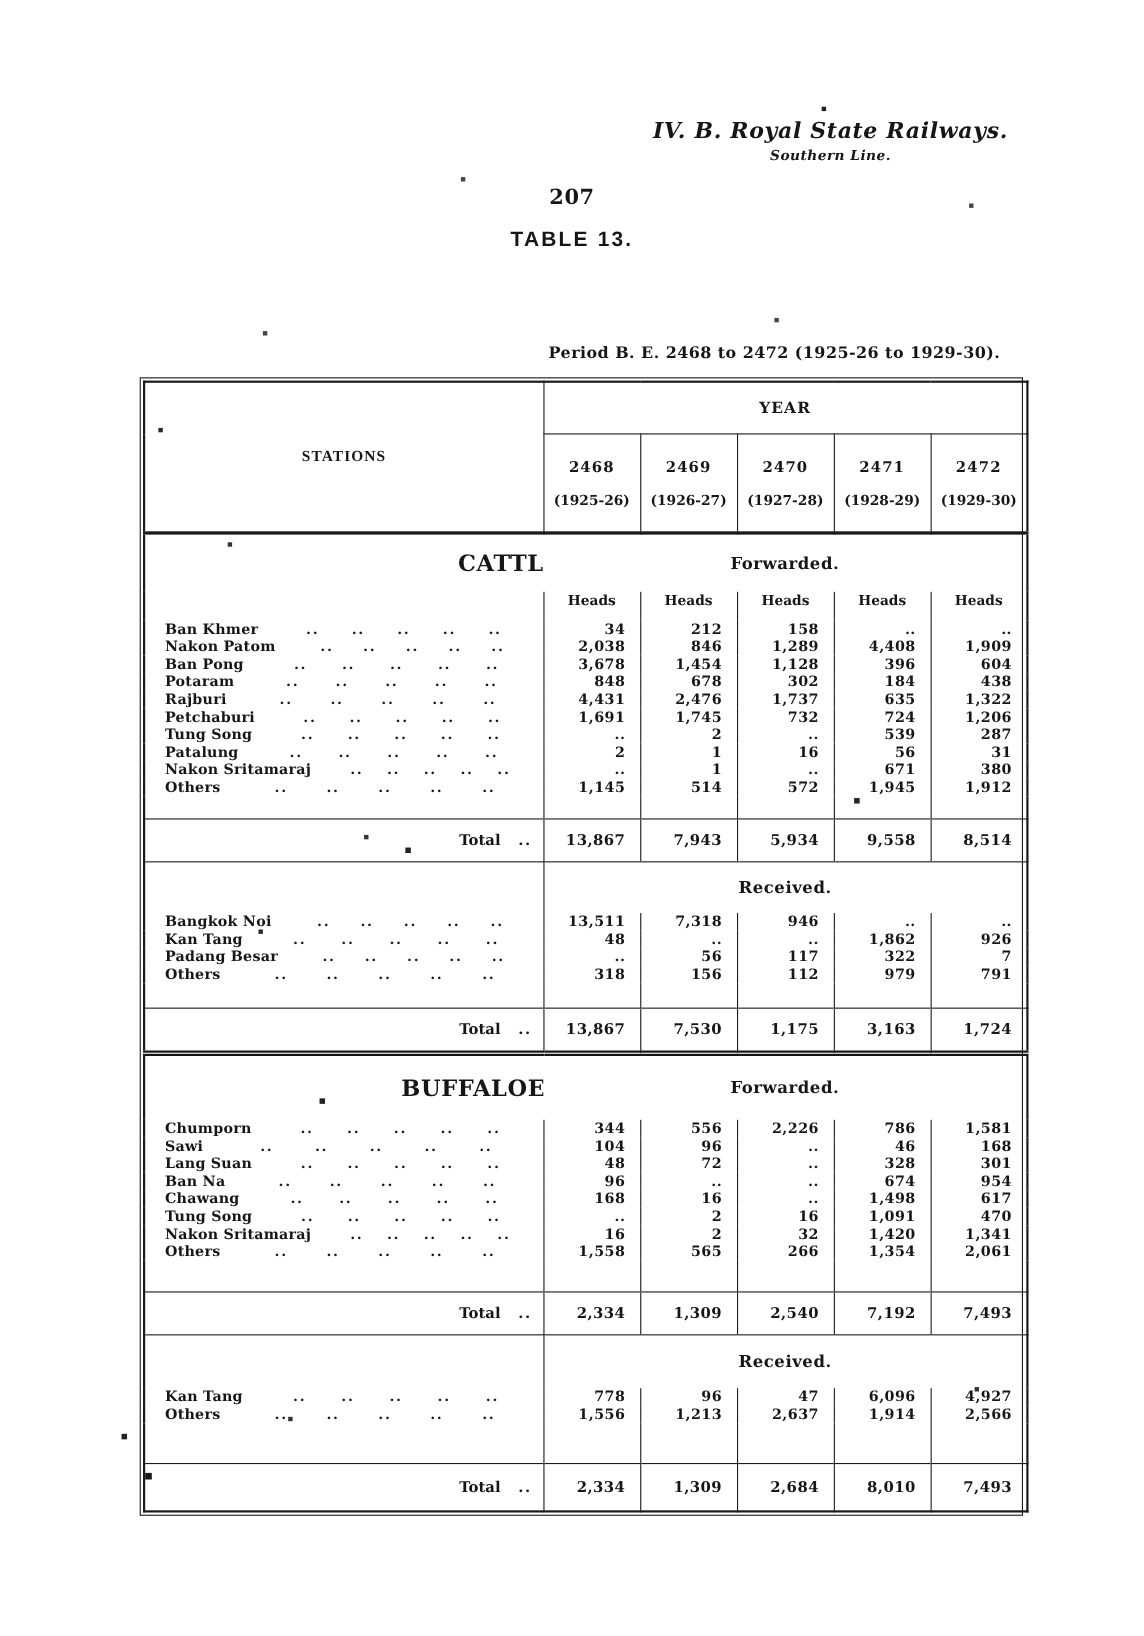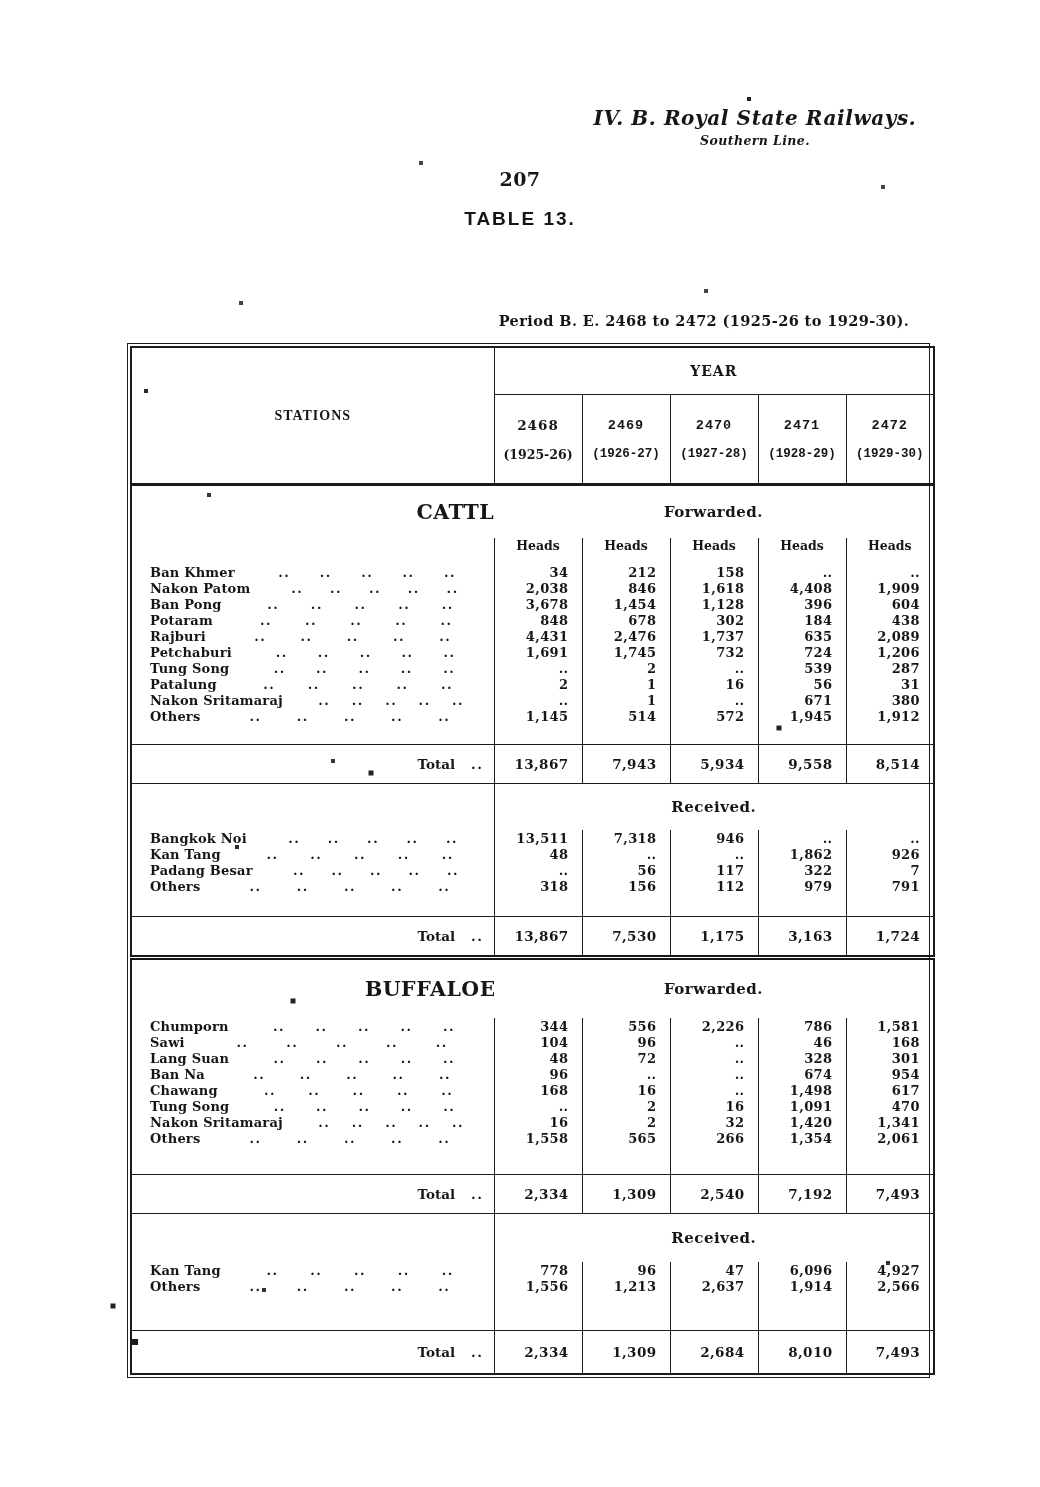--- a/index.html
+++ b/index.html
@@ -24,21 +24,21 @@
     position:absolute; left:127px; top:343px; width:803px;
     border:1px solid #1a1a1a; padding:2px; box-sizing:border-box; background:#fff;
   }
   table{width:100%; border:2px solid #1a1a1a; border-collapse:collapse; table-layout:fixed;}
   th,td{padding:0; margin:0; font-family:"DejaVu Serif", serif; color:#161616; overflow:hidden;}
   
   thead th{font-size:14px; font-weight:700; letter-spacing:1px;}
   th.stations-head{border-right:1.5px solid #1a1a1a; height:46px;font-family:Liberation Serif, serif;}
   th.year-head{border-bottom:1.5px solid #1a1a1a; height:46px;margin-left:20px;}
   tr.yearrow th{height:88px; vertical-align:middle; text-align:center;}
-  tr.yearrow th + th{border-left:1.5px solid #1a1a1a;font-family:Liberation Mono, monospace;}
+  tr.yearrow th + th{border-left:1.5px solid #1a1a1a;}
   tr.yearrow .be{font-size:13.5px; font-weight:700;}
   tr.yearrow .ad{font-size:12.5px; font-weight:700; margin-top:14px; letter-spacing:0;}
   thead{border-bottom:3px solid #1a1a1a;}
   
   td.num, td.numcol, td.heads-cell{border-left:1.5px solid #1a1a1a;}
   td.station-cell, td.blank-cell, td.total-cell, td.sp-first{border-right:1.5px solid #1a1a1a;}
   .species-row td{height:52px; vertical-align:middle;}
   tbody[data-section="2"] .species-row td{height:58px; border-top:5px double #161616;}
   .species-cell{text-align:right; font-size:20.5px; font-weight:700; letter-spacing:0.5px; border-right:none !important;}
   .species-text{position:relative; left:24px; white-space:nowrap;}
@@ -170,21 +170,21 @@
                   <span class="dots">..</span>
                   <span class="dots">..</span>
                   <span class="dots">..</span>
                   <span class="dots">..</span>
                   <span class="dots">..</span>
                 </span>
               </span>
             </td>
             <td class="num">2,038</td>
             <td class="num">846</td>
-            <td class="num">1,618</td>
+            <td class="num">1,289</td>
             <td class="num">4,408</td>
             <td class="num">1,909</td>
           </tr>
           <tr class="data-row">
             <td class="station-cell">
               <span class="station-inner">
                 <span class="station-name">Ban Pong</span>
                 <span class="leaders">
                   <span class="dots">..</span>
                   <span class="dots">..</span>
@@ -229,21 +229,21 @@
                   <span class="dots">..</span>
                   <span class="dots">..</span>
                   <span class="dots">..</span>
                 </span>
               </span>
             </td>
             <td class="num">4,431</td>
             <td class="num">2,476</td>
             <td class="num">1,737</td>
             <td class="num">635</td>
-            <td class="num">2,089</td>
+            <td class="num">1,322</td>
           </tr>
           <tr class="data-row">
             <td class="station-cell">
               <span class="station-inner">
                 <span class="station-name">Petchaburi</span>
                 <span class="leaders">
                   <span class="dots">..</span>
                   <span class="dots">..</span>
                   <span class="dots">..</span>
                   <span class="dots">..</span>

